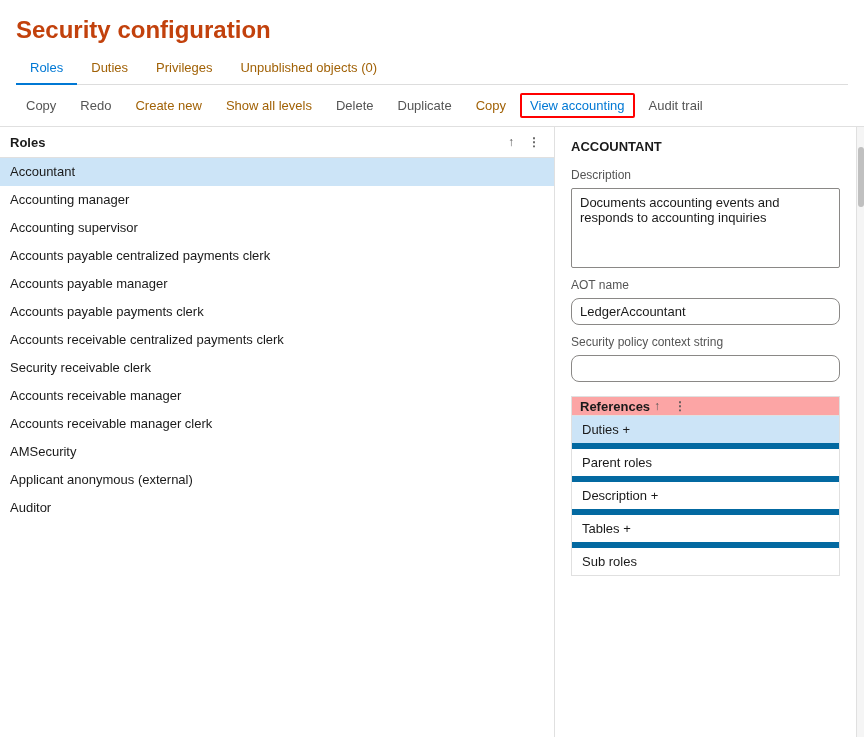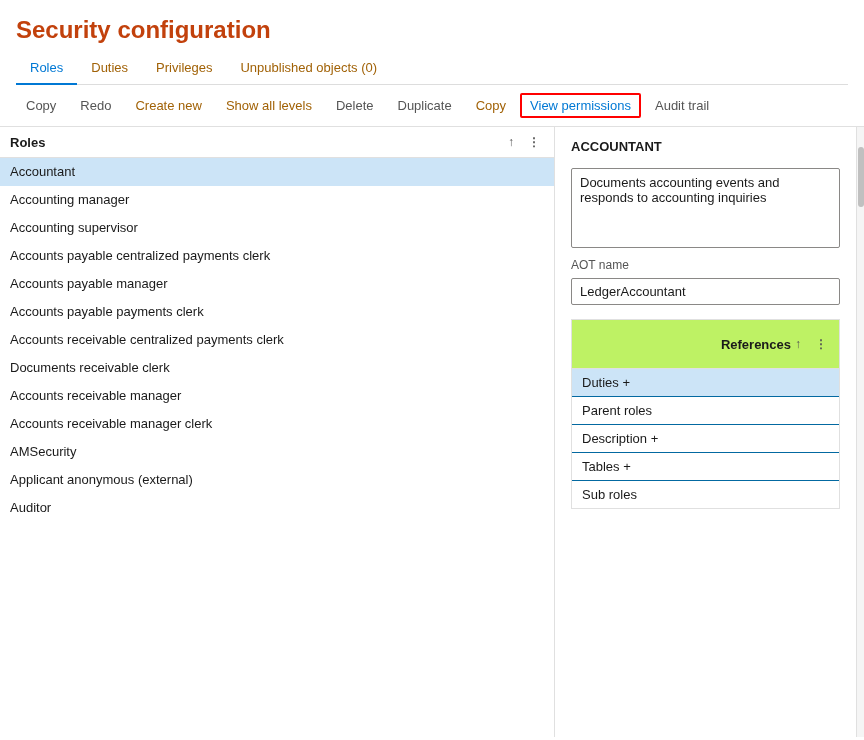--- a/index.html
+++ b/index.html
@@ -165,49 +165,49 @@
       font-size: 13px;
       font-family: inherit;
       resize: none;
       color: #1a1a1a;
       background: #fff;
       height: 80px;
     }
     .field-input {
       width: 100%;
       border: 1px solid #8a8886;
-      border-radius: 2px;
+      border-radius: 8px;
       padding: 5px 8px;
       font-size: 13px;
       font-family: inherit;
       color: #1a1a1a;
       background: #fff;
     }
     .references-section {
       margin-top: 4px;
     }
     .references-header {
       display: flex;
       align-items: center;
-      justify-content: flex-end;
-      background: #bef264;
+      justify-content: flex-start;
+      background: #fca5a5;
       border: 1px solid #e0e0e0;
-      padding: 15px 8px;
+      padding: 0 8px;
       font-weight: 600;
       font-size: 13px;
       border-bottom: none;
     }
     .references-list {
       border: 1px solid #e0e0e0;
     }
     .ref-item {
       padding: 6px 10px;
       cursor: pointer;
       font-size: 13px;
-      border-bottom: 1px solid #0369a1;
+      border-bottom: 6px solid #0369a1;
       user-select: none;
     }
     .ref-item.selected {
       background: #cce4f7;
     }
     .ref-item:last-child {
       border-bottom: none;
     }
     .field-group {
       display: flex;
@@ -229,21 +229,21 @@
 </div>
 
 <div class="toolbar">
   <button class="toolbar-btn">Copy</button>
   <button class="toolbar-btn">Redo</button>
   <button class="toolbar-btn link">Create new</button>
   <button class="toolbar-btn link">Show all levels</button>
   <button class="toolbar-btn">Delete</button>
   <button class="toolbar-btn">Duplicate</button>
   <button class="toolbar-btn link">Copy</button>
-  <button class="toolbar-btn highlighted">View permissions</button>
+  <button class="toolbar-btn highlighted">View accounting</button>
   <button class="toolbar-btn">Audit trail</button>
 </div>
 
 <div class="main-content">
   <div class="left-panel">
     <div class="list-header">
       <div class="list-header-left">
         <span>Roles</span>
       </div>
       <div class="list-header-icons">
@@ -253,42 +253,47 @@
     </div>
     <div class="roles-list">
 
     <div class="list-item selected">Accountant</div>
         <div class="list-item">Accounting manager</div>
         <div class="list-item">Accounting supervisor</div>
         <div class="list-item">Accounts payable centralized payments clerk</div>
         <div class="list-item">Accounts payable manager</div>
         <div class="list-item">Accounts payable payments clerk</div>
         <div class="list-item">Accounts receivable centralized payments clerk</div>
-        <div class="list-item">Documents receivable clerk</div>
+        <div class="list-item">Security receivable clerk</div>
         <div class="list-item">Accounts receivable manager</div>
         <div class="list-item">Accounts receivable manager clerk</div>
         <div class="list-item">AMSecurity</div>
         <div class="list-item">Applicant anonymous (external)</div>
         <div class="list-item">Auditor</div>
       </div>
   </div>
 
   <div style="display:flex;flex:1;overflow:hidden;">
     <div class="right-panel">
       <div class="role-name-header">ACCOUNTANT</div>
 
       <div class="field-group">
+        <div class="field-label">Description</div>
         <textarea class="field-textarea" readonly="" style="">Documents accounting events and responds to accounting inquiries</textarea>
       </div>
 
       <div class="field-group">
         <div class="field-label">AOT name</div>
         <input class="field-input" type="text" value="LedgerAccountant" style="">
       </div>
 
+      <div class="field-group">
+        <div class="field-label">Security policy context string</div>
+        <input class="field-input" type="text" style="">
+      </div>
 
       <div class="references-section">
         <div class="references-header">
           <span>References</span>
           <div style="display:flex;gap:6px;align-items:center;">
             <span class="icon-btn">↑</span>
             <span class="icon-btn">⋮</span>
           </div>
         </div>
         <div class="references-list">

